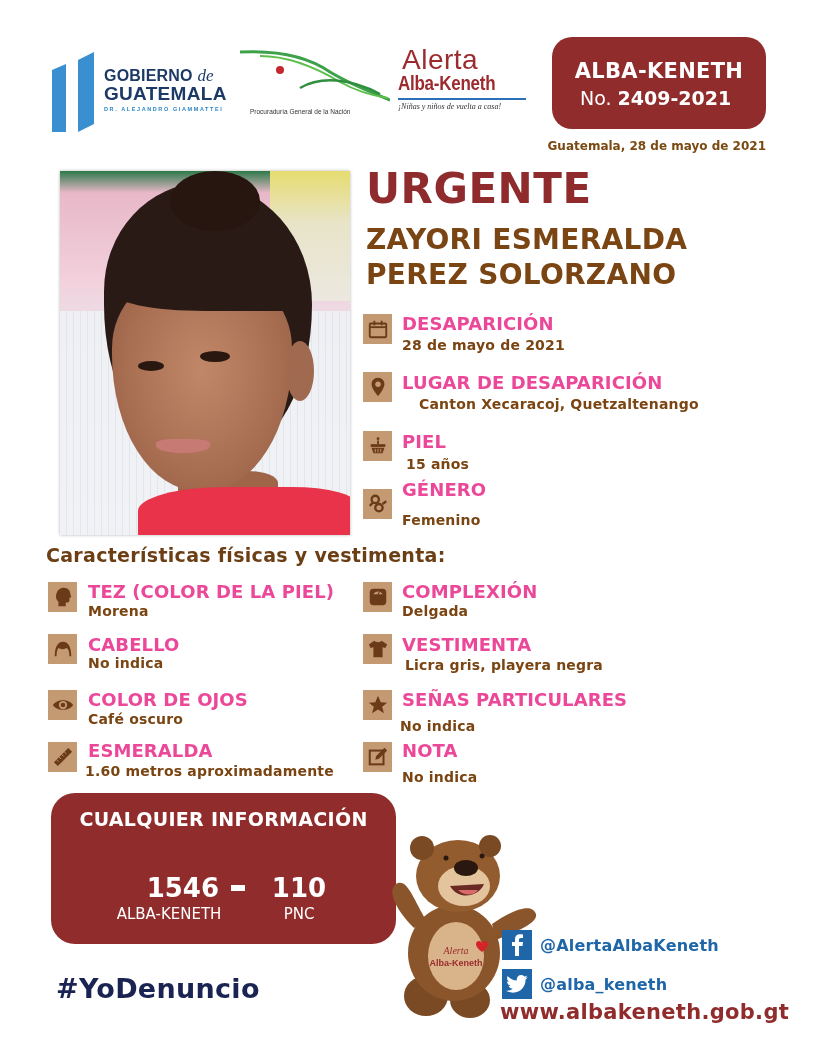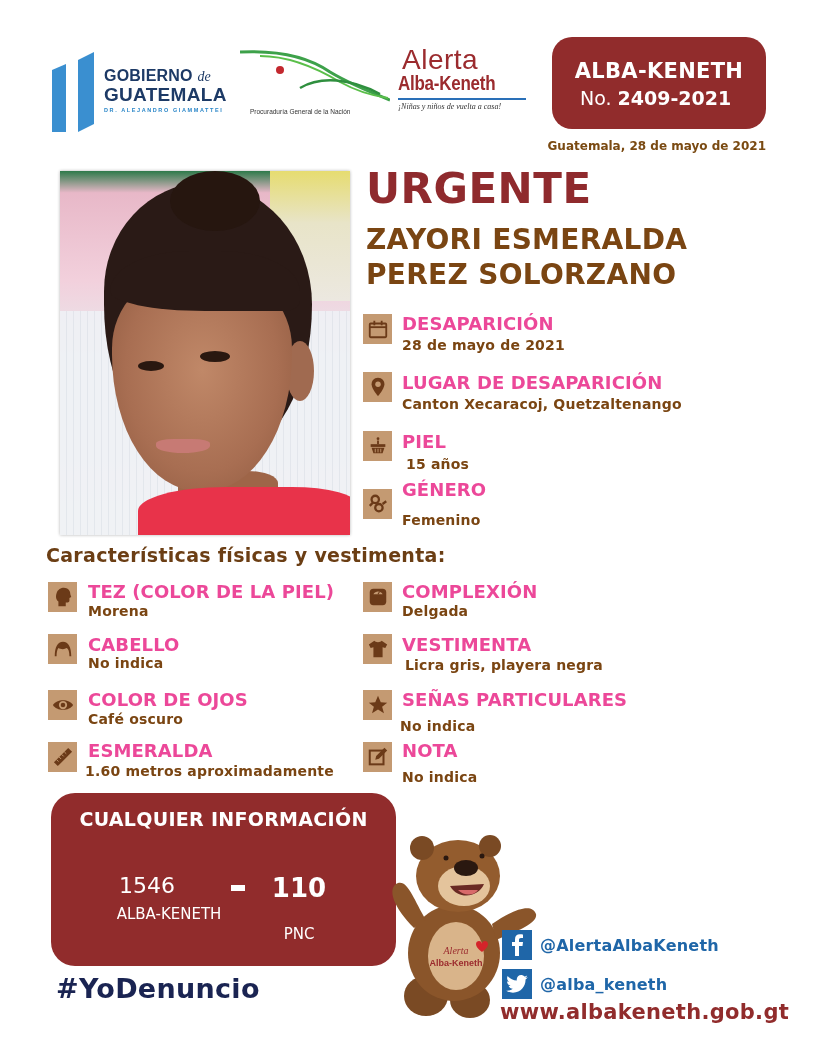--- a/index.html
+++ b/index.html
@@ -5,21 +5,21 @@
   * { box-sizing: border-box; margin: 0; padding: 0; }
   html, body { width: 815px; height: 1054px; background: #ffffff; overflow: hidden; }
   body { position: relative; font-family: "DejaVu Sans", sans-serif; color: #1a1a1a; }
 
   .abs { position: absolute; }
 
   
   .gob-bars { left: 52px; top: 52px; width: 44px; height: 80px; }
   .gob-text { left: 104px; top: 68px; }
   .gob-l1 { font-family: "Liberation Sans", sans-serif; font-weight: 700; font-size: 16px; color: #1d3a66; letter-spacing: 0.2px; line-height: 16px; }
-  .gob-l1 em { font-family: "Liberation Serif", serif; font-style: italic; font-weight: 400; font-size: 14px; }
+  .gob-l1 em { font-family: "Liberation Serif", serif; font-style: italic; font-weight: 400; font-size: 17px; }
   .gob-l2 { font-family: "Liberation Sans", sans-serif; font-weight: 700; font-size: 19px; color: #1d3a66; line-height: 19px; letter-spacing: 0.3px; }
   .gob-l3 { font-family: "Liberation Sans", sans-serif; font-weight: 700; font-size: 5.5px; color: #2a86c8; letter-spacing: 1.6px; margin-top: 3px; }
 
   .pgn { left: 240px; top: 48px; width: 150px; height: 70px; }
   .pgn-letters { position: absolute; left: 12px; top: 12px; font-family: "Liberation Serif", serif; font-weight: 700; font-size: 44px; color: #1d2f5e; letter-spacing: -1px; line-height: 44px; }
   .pgn-sub { position: absolute; left: 10px; top: 60px; font-family: "Liberation Sans", sans-serif; font-size: 6.5px; color: #333; white-space: nowrap; }
 
   .ak-logo { left: 396px; top: 46px; width: 136px; height: 70px; }
   .ak-alerta { position: absolute; left: 6px; top: 0; font-family: "Liberation Sans", sans-serif; font-size: 28px; color: #9b2b2e; line-height: 28px; letter-spacing: 0.5px; }
   .ak-name { position: absolute; left: 2px; top: 26px; font-family: "Liberation Sans", sans-serif; font-weight: 700; font-size: 20px; color: #9b2b2e; line-height: 22px; transform: scaleX(0.85); transform-origin: left; letter-spacing: -0.3px; }
@@ -56,28 +56,28 @@
 
   
   .icon-box { position: absolute; width: 29px; height: 30px; background: #c49a72; display: flex; align-items: center; justify-content: center; }
   .icon-box svg { width: 22px; height: 22px; }
   .lbl { position: absolute; font-size: 18px; font-weight: 600; color: #ec4899; white-space: nowrap; letter-spacing: 0.1px; }
   .val { position: absolute; font-size: 14px; font-weight: 700; color: #7a4512; white-space: nowrap; letter-spacing: 0.2px; }
 
   .section-title { left: 46px; top: 544px; font-size: 19px; font-weight: 700; color: #6b3e14; letter-spacing: 0.3px; }
 
   
-  .contact { left: 51px; top: 793px; width: 345px; height: 173px; background: #912c2c; border-radius: 24px; color: #fff; text-align: center; }
+  .contact { left: 51px; top: 793px; width: 345px; height: 151px; background: #912c2c; border-radius: 24px; color: #fff; text-align: center; }
   .c-l1 { position:absolute; left:0; right:0; top:15px; font-size: 19px; font-weight: 700; letter-spacing: 0.3px; }
   .c-l2 { position:absolute; left:0; right:0; top:40px; font-size: 19px; font-weight: 700; letter-spacing: 0.3px; }
-  .c-num1 { position:absolute; left:68px; top:80px; font-size: 22px; font-weight: 400; width:100px; text-align:left; }
+  .c-num1 { position:absolute; left:68px; top:80px; font-size: 26px; font-weight: 700; width:100px; text-align:right; }
   .c-sub1 { position:absolute; left:30px; top:112px; font-size: 15px; width:176px; text-align:center; }
   .c-dash { position:absolute; left:180px; top:92px; width:14px; height:6px; background:#fff; }
   .c-num2 { position:absolute; left:210px; top:80px; font-size: 26px; font-weight: 700; width:76px; text-align:center; }
-  .c-sub2 { position:absolute; left:210px; top:112px; font-size: 15px; width:76px; text-align:center;margin-top:20px; }
+  .c-sub2 { position:absolute; left:210px; top:112px; font-size: 15px; width:76px; text-align:center; }
 
   
   .bear { left: 384px; top: 828px; width: 160px; height: 196px; }
 
   
   .soc-icon { position:absolute; width: 30px; height: 30px; background: #1f66a8; display:flex; align-items:center; justify-content:center; color:#fff; }
   .soc-text { position:absolute; font-size: 16px; font-weight: 700; color: #1f66a8; letter-spacing: 0.2px; text-align: center; }
   .website { left: 500px; top: 1000px; font-size: 21px; font-weight: 700; color: #912c2c; letter-spacing: 0.3px; }
   .hashtag { left: 56px; top: 973px; font-size: 27px; font-weight: 700; color: #1a2452; letter-spacing: 0.3px; }
 </style>
@@ -150,21 +150,21 @@
 <div class="lbl" style="left:402px;top:313px">DESAPARICIÓN</div>
 <div class="val" style="left:402px;top:337px">28 de mayo de 2021</div>
 
 <div class="icon-box" style="left:363px;top:372px">
   <svg viewBox="0 0 24 24">
       <path d="M12 2 C7.5 2 5 5.5 5 9 C5 14 12 22 12 22 C12 22 19 14 19 9 C19 5.5 16.5 2 12 2 Z" fill="#6b3a18"></path>
       <circle cx="12" cy="9" r="3" fill="#c49a72"></circle>
     </svg>
 </div>
 <div class="lbl" style="left:402px;top:372px">LUGAR DE DESAPARICIÓN</div>
-<div class="val" style="left:402px;top:396px">Canton Xecaracoj, Quetzaltenango</div>
+<div class="val" style="left:419px;top:396px">Canton Xecaracoj, Quetzaltenango</div>
 
 <div class="icon-box" style="left:363px;top:431px">
   <svg viewBox="0 0 24 24">
       <circle cx="12" cy="4" r="1.5" fill="#6b3a18"></circle>
       <rect x="11" y="6" width="2" height="4" fill="#6b3a18"></rect>
       <rect x="4" y="10" width="16" height="3" fill="#6b3a18"></rect>
       <path d="M5 14 L19 14 L17 20 L7 20 Z" fill="#6b3a18"></path>
       <line x1="9" y1="15" x2="9" y2="19" stroke="#c49a72" stroke-width="1"></line>
       <line x1="12" y1="15" x2="12" y2="19" stroke="#c49a72" stroke-width="1"></line>
       <line x1="15" y1="15" x2="15" y2="19" stroke="#c49a72" stroke-width="1"></line>

